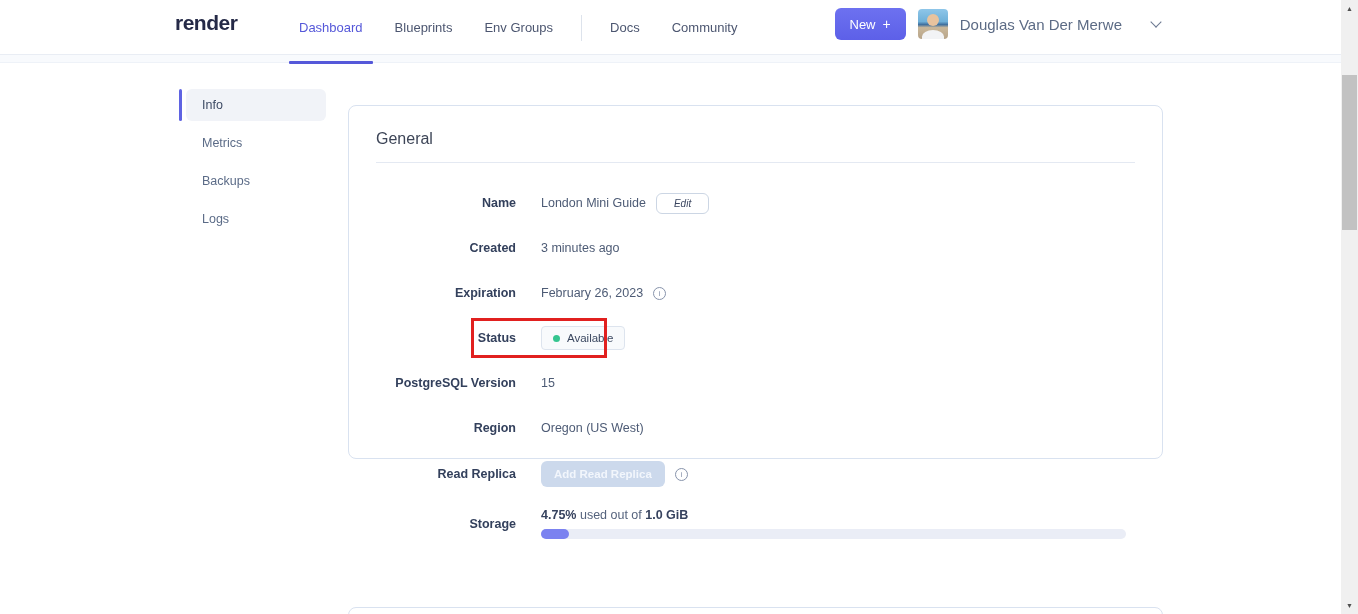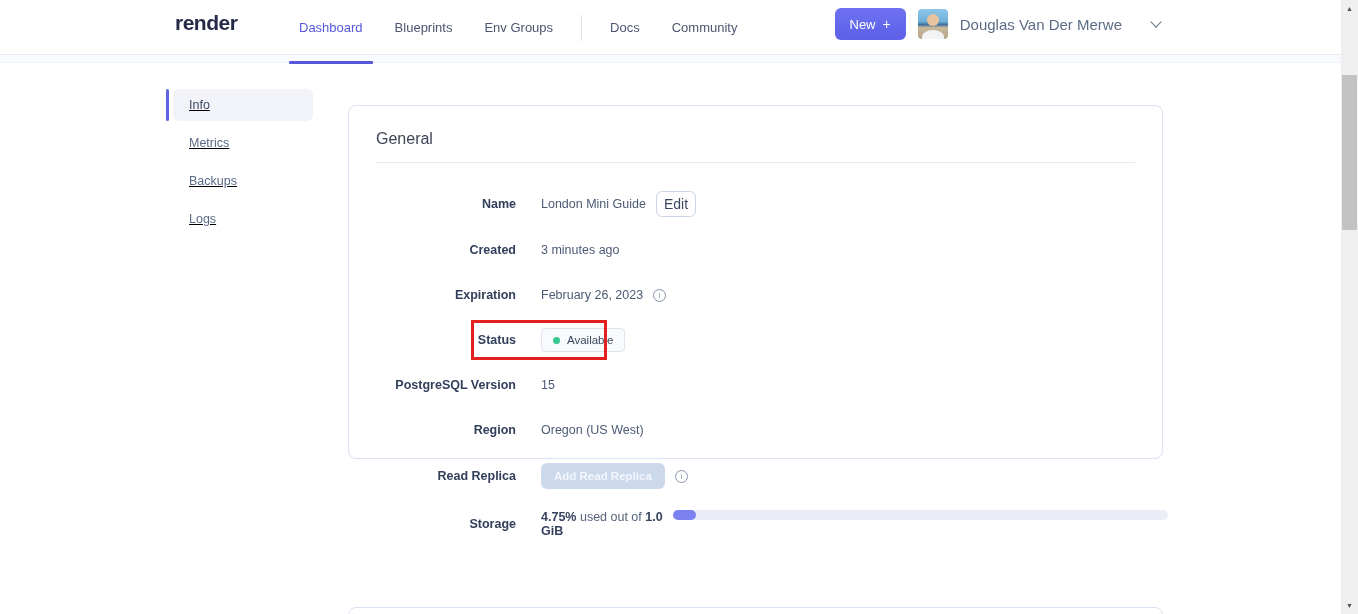--- a/index.html
+++ b/index.html
@@ -37,56 +37,56 @@
 
   
   .scrollbar { position:fixed; top:0; right:0; width:17px; height:614px; background:#f0f0f0; z-index:50; }
   .scroll-arrow { width:17px; height:17px; display:flex; align-items:center; justify-content:center;
                   font-size:7px; color:#4f4f4f; cursor:pointer; }
   .scroll-arrow.down { position:absolute; bottom:0; }
   .scroll-thumb { position:absolute; top:75px; left:1px; width:15px; height:155px; background:#c2c2c2; cursor:pointer; }
 
   
   .content { position:relative; }
-  .sidebar { position:absolute; left:173px; top:26px; width:140px;text-decoration:underline; }
+  .sidebar { position:absolute; left:186px; top:26px; width:140px; }
   .side-item { position:relative; padding:9px 16px; font-size:12.5px; color:#5b6b87;
                border-radius:6px; margin-bottom:6px; cursor:pointer; }
   .side-item.active { background:#f1f3f8; color:#3d4a64; }
   .side-item.active::before { content:""; position:absolute; left:-7px; top:0; bottom:0;
                               width:3px; background:#5f63e2; border-radius:2px; }
 
   .card { position:absolute; left:348px; top:42px; width:815px; height:354px;
           background:#fff; border:1px solid #d9e2f0; border-radius:8px; padding:24px 27px; }
   .card-title { font-size:16px; color:#3d4557; font-weight:500; margin-bottom:14px; }
   .card-divider { height:1px; background:#e4e9f2; margin:0 0 28px 0; }
 
   .row { display:flex; align-items:center; min-height:24px; margin-bottom:21px; position:relative; }
   .row-label { width:140px; text-align:right; margin-right:25px; flex:none;
                font-size:12.5px; font-weight:bold; color:#33405c; }
   .row-value { font-size:12.5px; color:#4d5b75; display:flex; align-items:center; gap:10px; }
 
-  .edit-btn { font-size:14px; color:#3b4660; background:#fff; border:1px solid #ccd6e4;
-              border-radius:6px; padding:4px 7px; cursor:pointer; }
+  .edit-btn { font-size:10px; color:#3b4660; background:#fff; border:1px solid #ccd6e4;
+              border-radius:6px; padding:4px 17px; cursor:pointer;font-style:italic; }
 
   .info-icon { width:13px; height:13px; border:1px solid #8793ab; border-radius:50%;
                display:inline-flex; align-items:center; justify-content:center;
                font-size:8px; color:#8793ab; cursor:pointer; flex:none; }
 
   .status-badge { display:inline-flex; align-items:center; gap:7px; background:#f8fafc;
                   border:1px solid #dde4ee; border-radius:4px; padding:5px 11px;
                   font-size:11.5px; color:#3c4961; }
   .status-dot { width:7px; height:7px; border-radius:50%; background:#35c58f; }
   .annotation-box { position:absolute; left:95px; top:50%; transform:translateY(-50%);
                     width:136px; height:40px; border:3px solid #e1201f; pointer-events:none; }
 
   .disabled-btn { font-size:11.5px; font-weight:bold; color:#f2f6fc; background:#ccd9ec;
                   border:none; border-radius:6px; padding:7px 13px; cursor:not-allowed; }
 
   .storage-row { margin-top:4px; }
-  .storage-block { display:flex; flex-direction:row; gap:7px; }
+  .storage-block { display:flex; flex-direction:column; gap:7px; }
   .storage-text { font-size:12.5px; color:#55637d; }
   .storage-text b { color:#36425e; }
   .progress-track { width:585px; height:10px; border-radius:5px; background:#eaedf6; position:relative; }
   .progress-fill { position:absolute; left:0; top:0; bottom:0; border-radius:5px; background:#7b82f0; }
 
   .next-card { position:absolute; left:348px; top:544px; width:815px; height:24px;
                background:#fff; border:1px solid #d9e2f0; border-radius:8px; }
 </style>
 </head>
 <body>

